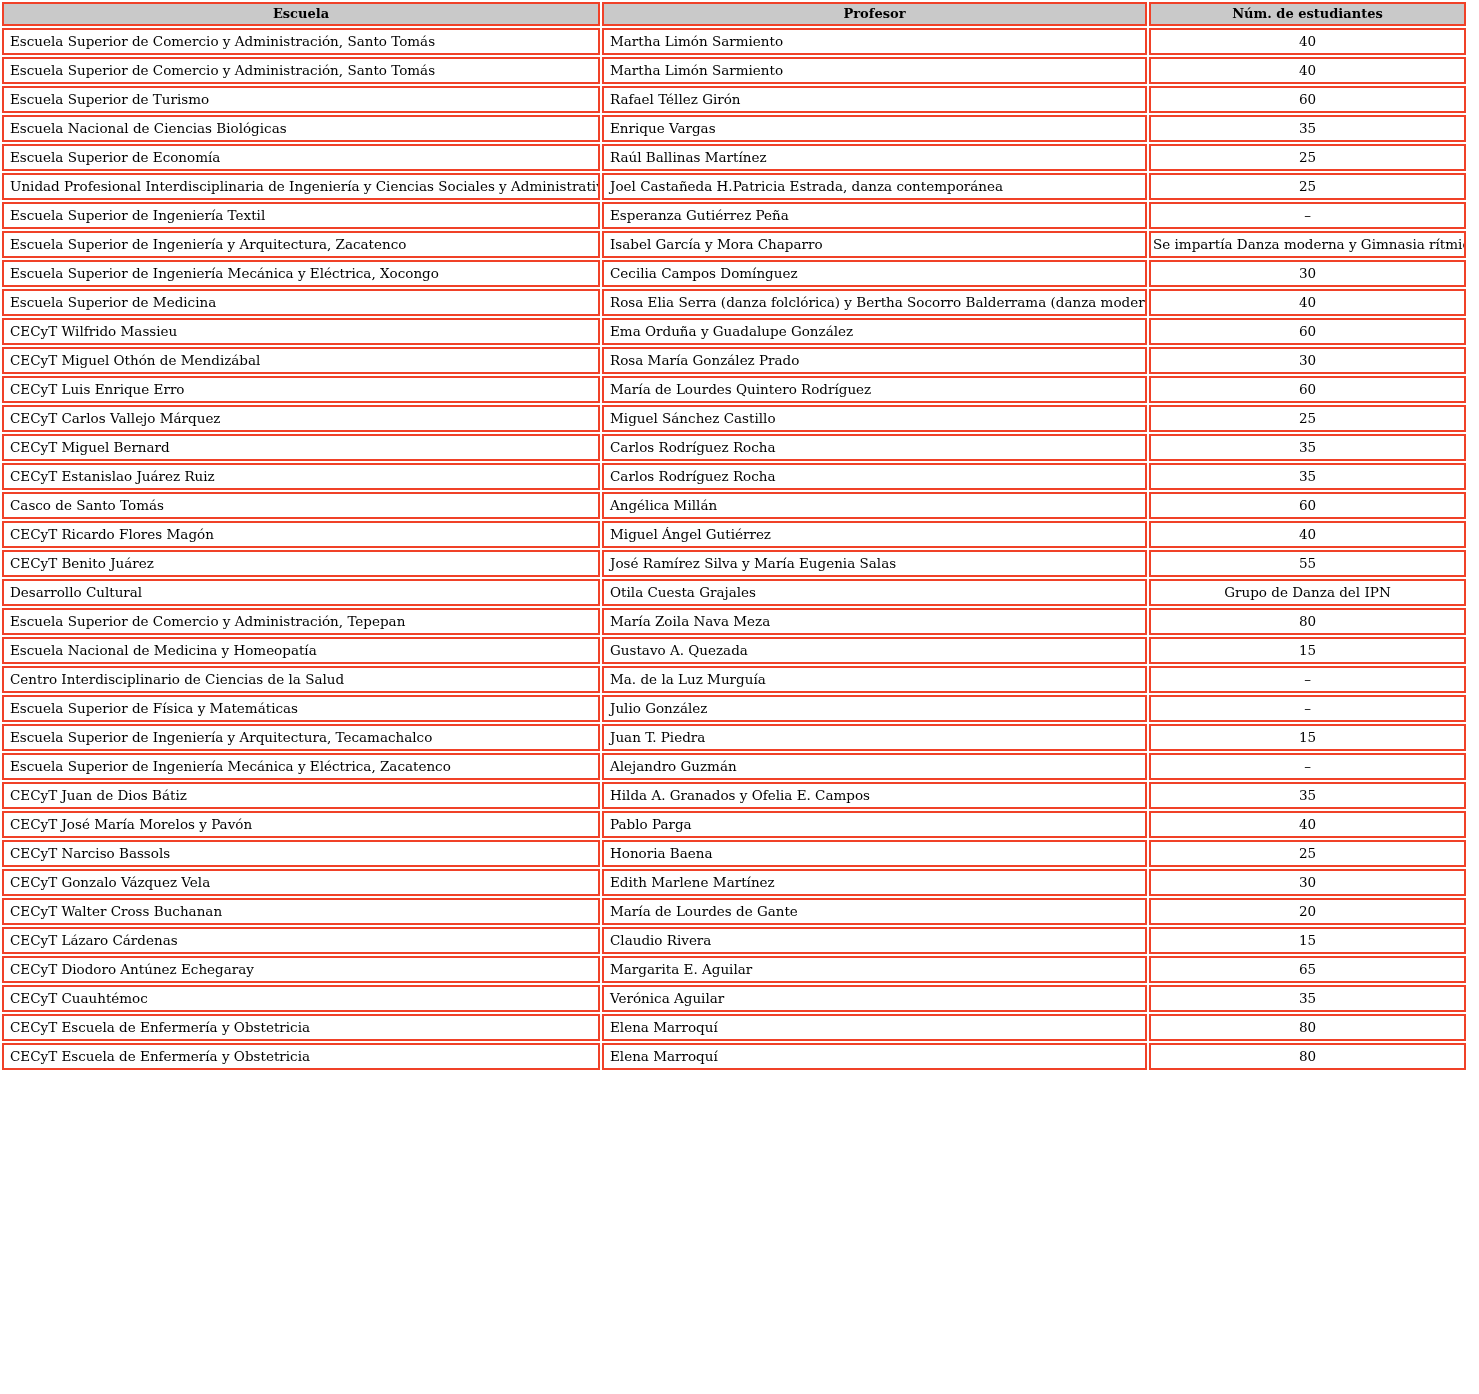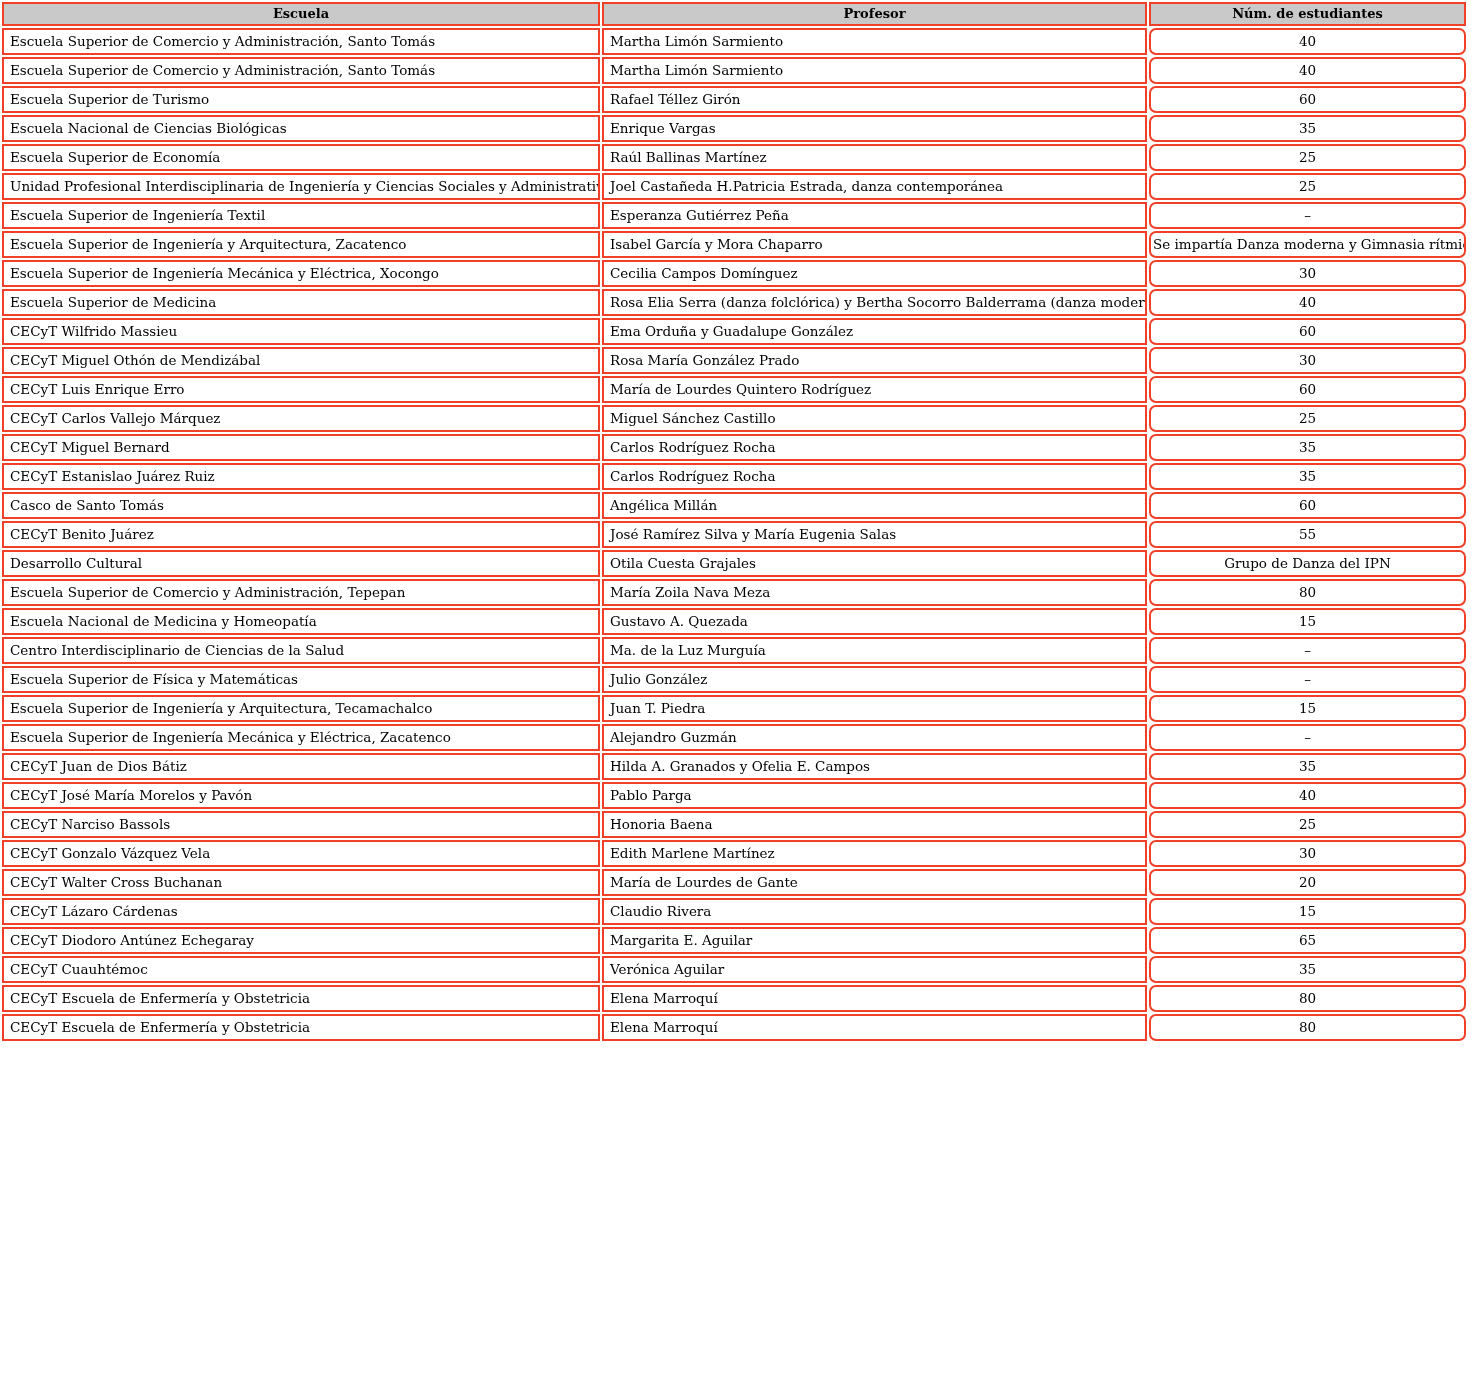--- a/index.html
+++ b/index.html
@@ -39,21 +39,20 @@
     font-size: 13px;
     height: 17px;
   }
   table.schools td {
     height: 27px;
     text-align: left;
   }
   table.schools td.num {
     text-align: center;
     padding: 1px 2px;
-    border-radius: 7px;
   }
 </style>
 </head>
 <body>
 
 <table class="schools">
   <colgroup>
     <col style="width:598px">
     <col style="width:545px">
     <col style="width:317px">
@@ -145,20 +144,25 @@
         <td>CECyT Estanislao Juárez Ruiz</td>
         <td>Carlos Rodríguez Rocha</td>
         <td class="num">35</td>
       </tr>
       <tr>
         <td>Casco de Santo Tomás</td>
         <td>Angélica Millán</td>
         <td class="num">60</td>
       </tr>
       <tr>
+        <td>CECyT Ricardo Flores Magón</td>
+        <td>Miguel Ángel Gutiérrez</td>
+        <td class="num">40</td>
+      </tr>
+      <tr>
         <td>CECyT Benito Juárez</td>
         <td>José Ramírez Silva y María Eugenia Salas</td>
         <td class="num">55</td>
       </tr>
       <tr>
         <td>Desarrollo Cultural</td>
         <td>Otila Cuesta Grajales</td>
         <td class="num">Grupo de Danza del IPN</td>
       </tr>
       <tr>

